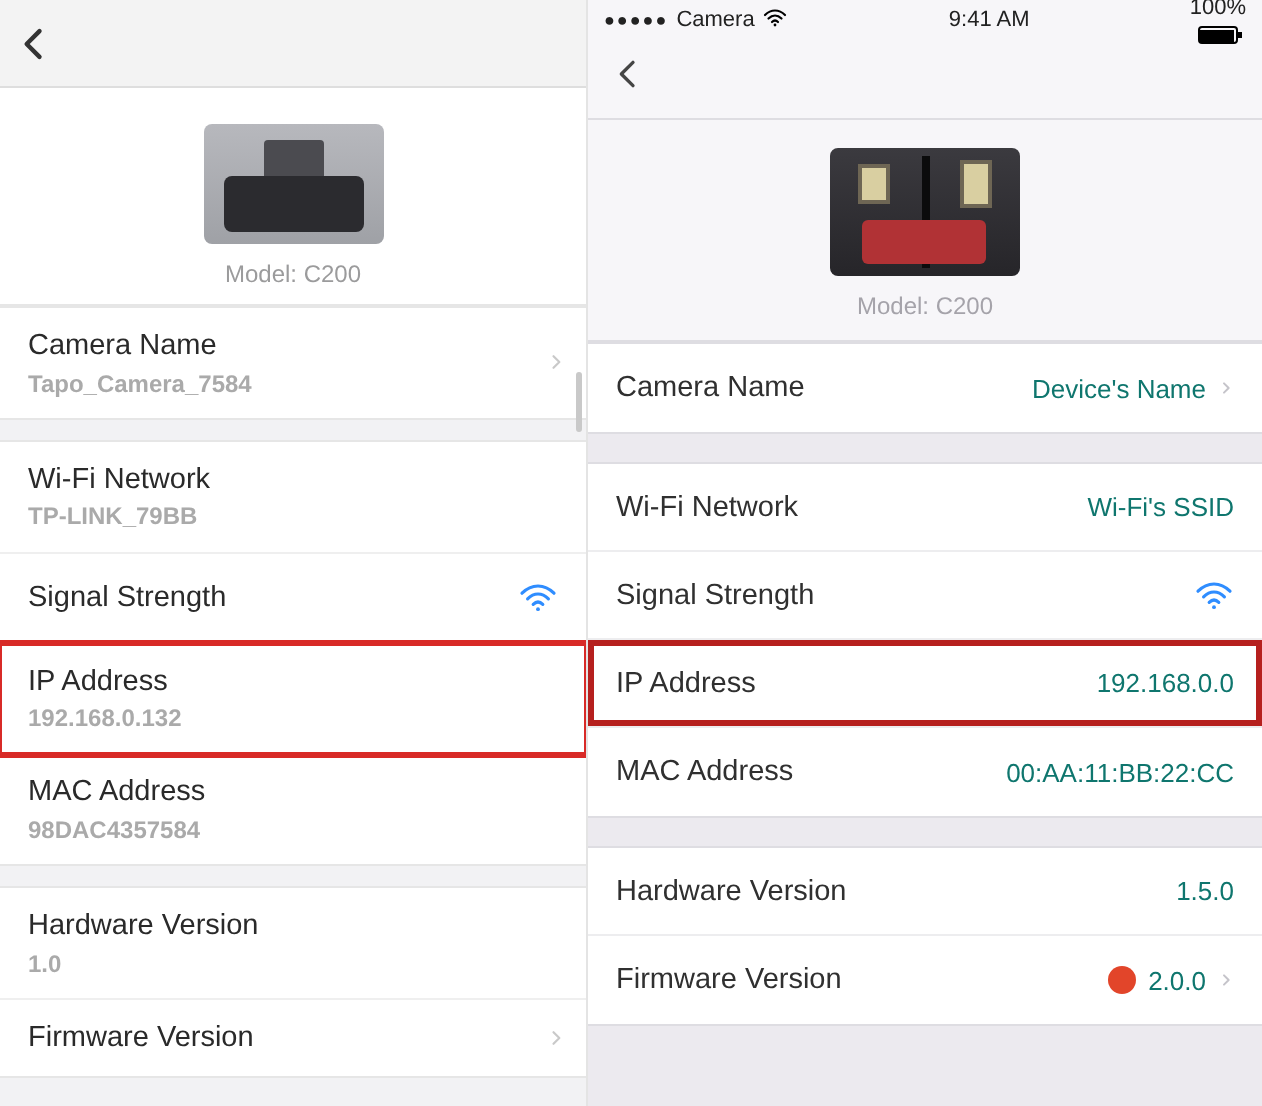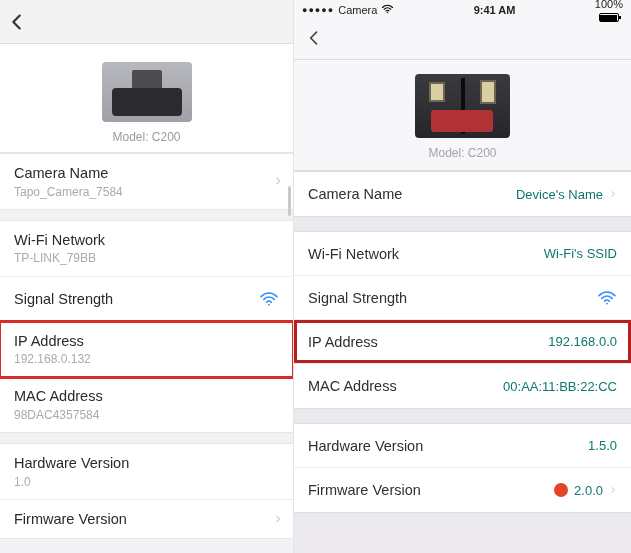--- a/index.html
+++ b/index.html
@@ -14,21 +14,21 @@
   .thumb-wrap { background:#ffffff; display:flex; flex-direction:column; align-items:center; padding:18px 0 8px; border-bottom:1px solid #e6e6e6;}
   .thumb { width:90px; height:60px; border-radius:4px; background:linear-gradient(#b7b8bd,#9fa1a6); position:relative; overflow:hidden;}
   .thumb .obj1 { position:absolute; bottom:6px; left:10px; width:70px; height:28px; background:#2b2b2f; border-radius:4px;}
   .thumb .obj2 { position:absolute; top:8px; left:30px; width:30px; height:20px; background:#4b4b50; border-radius:2px;}
   .model { font-size:12px; color:#9b9b9c; margin-top:8px;}
   .section { background:#ffffff; border-top:1px solid #e6e6e6; border-bottom:1px solid #e6e6e6; }
   .gap { height:10px; background:#f2f2f4; }
   .cell2 { padding:10px 14px 9px 14px; display:flex; flex-direction:column; position:relative; border-bottom:1px solid #efefef;}
   .cell2:last-child { border-bottom:none; }
   .cell2 .label { font-size:14.5px; color:#2a2a2a; line-height:1.35;}
-  .cell2 .sub { font-size:12px; color:#aaaaaa; line-height:1.35;}
+  .cell2 .sub { font-size:12px; color:#aaaaaa; line-height:1.35;font-weight:bold;}
   .cell2 .chev { position:absolute; right:10px; top:50%; transform:translateY(-50%);}
   .cell1 { padding:14px 14px; display:flex; align-items:center; justify-content:space-between; border-bottom:1px solid #efefef; background:#fff;}
   .cell1:last-child { border-bottom:none;}
   .cell1 .label { font-size:14.5px; color:#2a2a2a;}
   .wifi-ico svg { display:block;}
   .scrollbar-fake { position:absolute; right:2px; width:3px; background:#c9c9c9; border-radius:2px;}
   .hl-red { outline:3px solid #d82a27; outline-offset:-1px; }
   
   .r-status { height:20px; display:flex; align-items:center; justify-content:space-between; padding:0 8px; font-size:11px; color:#222; background:#f7f6f9;}
   .r-status .dots { letter-spacing:1px; font-size:9px;}
@@ -142,21 +142,21 @@
       <span>Camera</span>
       <span>
         <svg width="13" height="10" viewBox="0 0 24 20" fill="none" stroke="#000" stroke-width="2.2" stroke-linecap="round">
             <path d="M2 7c6-6 14-6 20 0"></path>
             <path d="M5.5 10.5c4-4 9-4 13 0"></path>
             <path d="M9 14c2-2 4-2 6 0"></path>
             <circle cx="12" cy="17" r="1.4" fill="#000" stroke="none"></circle>
           </svg>
       </span>
     </span>
-    <span style="font-weight:700;">9:41 AM</span>
+    <span style="font-weight:400;">9:41 AM</span>
     <span class="batt">
       <span>100%</span>
       <span class="batt-shell">
           <span class="batt-fill"></span>
         </span>
     </span>
   </div>
 
   <div class="r-header">
     <span>

